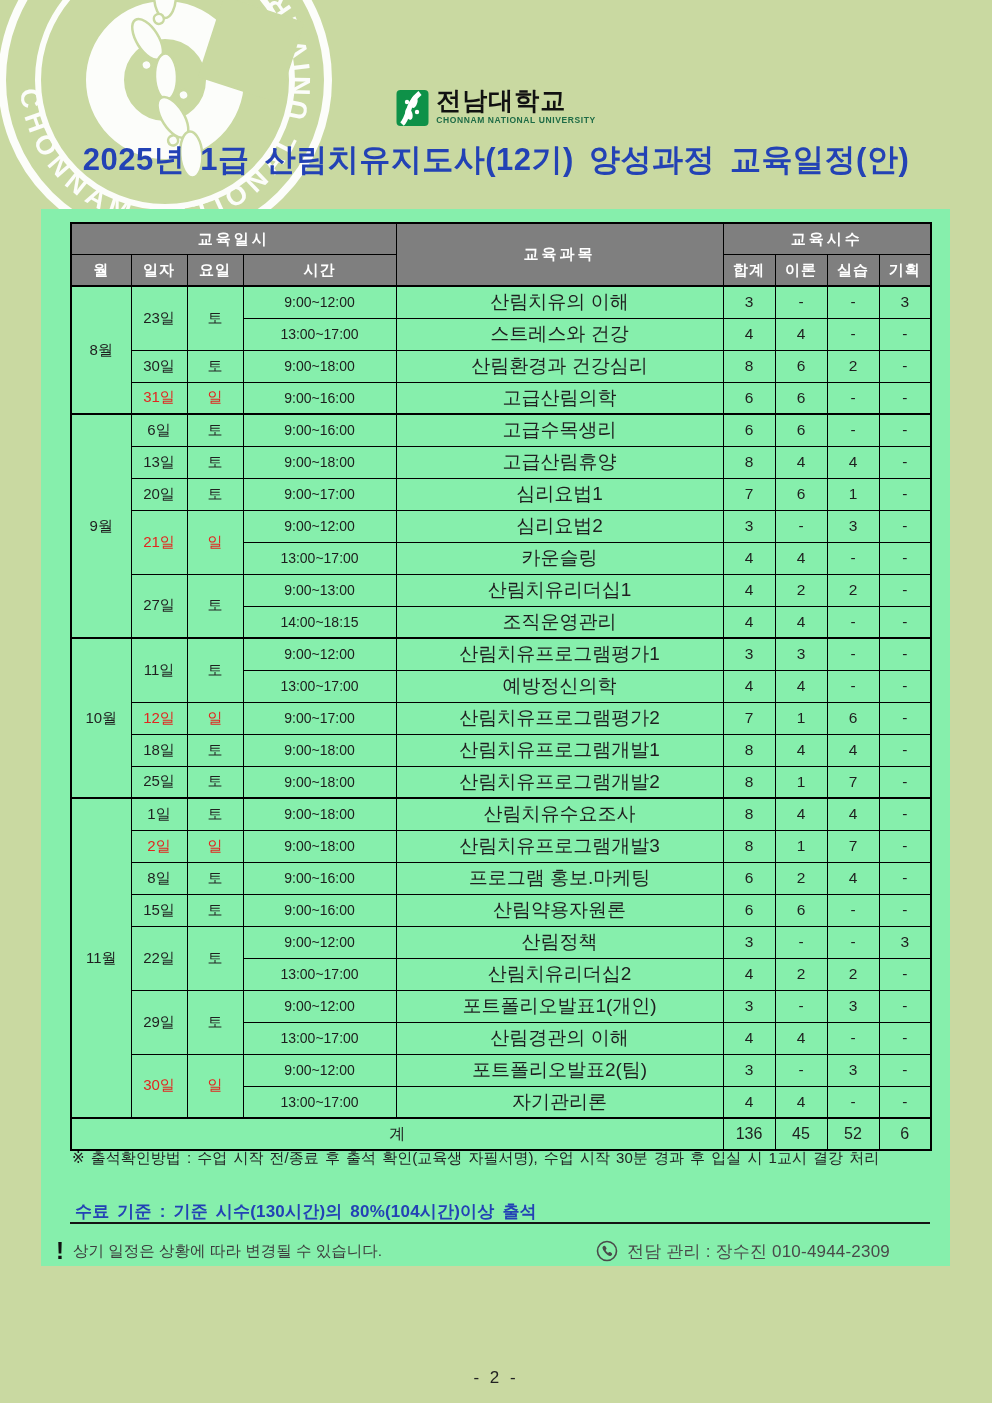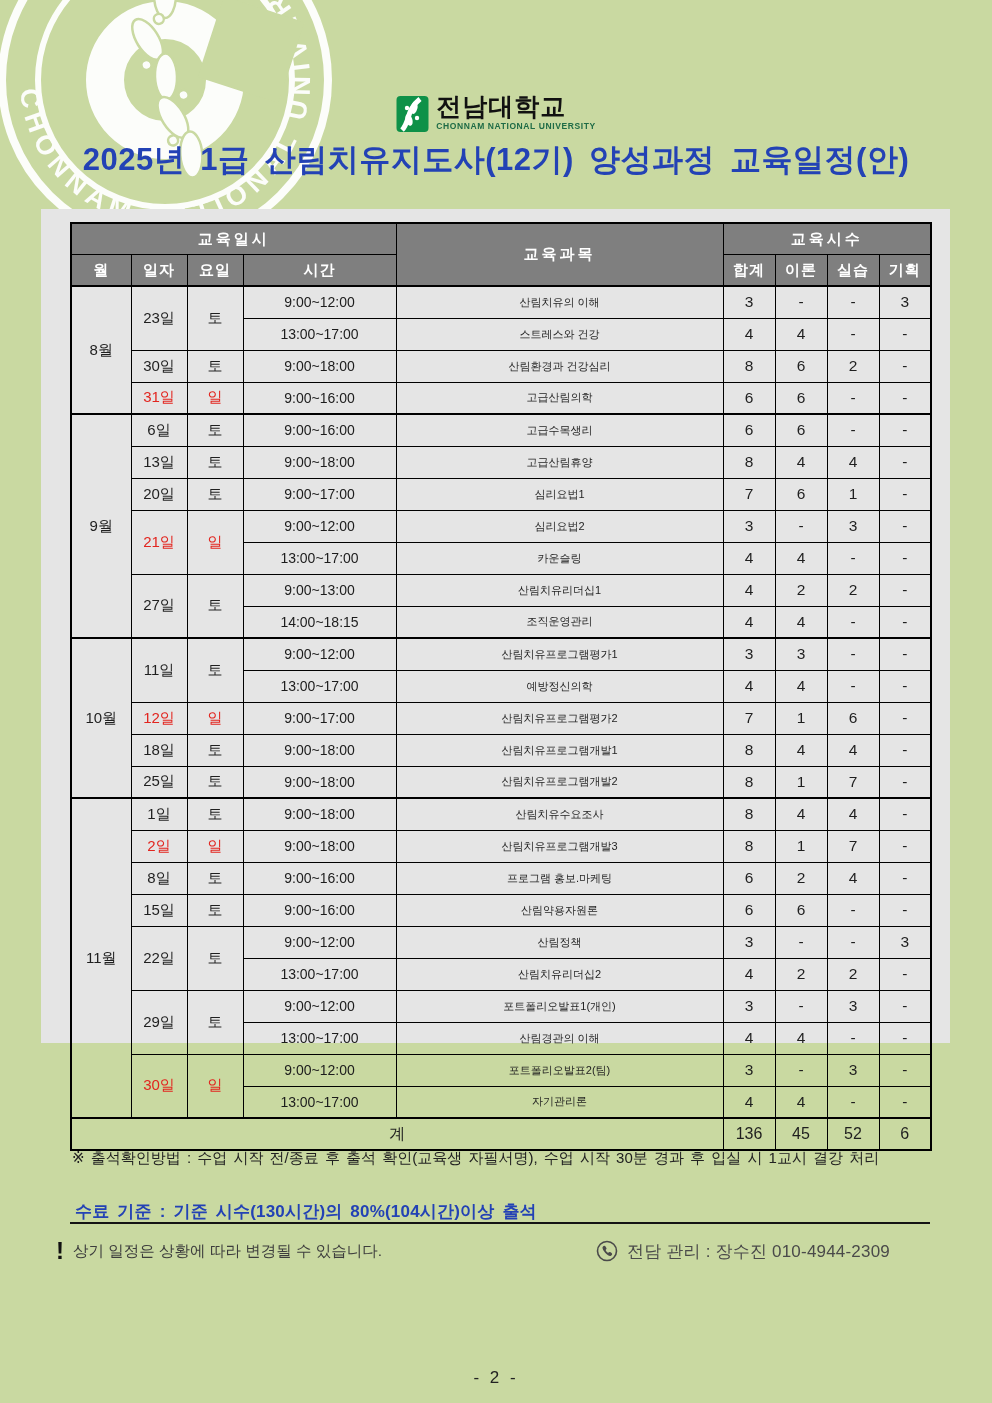--- a/index.html
+++ b/index.html
@@ -7,44 +7,44 @@
     position:relative;
     width:992px;height:1403px;
     background:var(--background,#c9d9a1);
     font-family:"Liberation Sans","DejaVu Sans",sans-serif;
     color:#1f1f1f;
     overflow:hidden;
   }
   
   .seal{position:absolute;left:-45px;top:-130px;width:420px;height:420px;opacity:.95;pointer-events:none;}
   
-  .logo-block{position:absolute;top:94px;left:0;width:100%;display:flex;justify-content:center;align-items:flex-start;gap:7px;z-index:3;}
+  .logo-block{position:absolute;top:88px;left:0;width:100%;display:flex;justify-content:center;align-items:flex-start;gap:7px;z-index:3;}
   .logo-text{display:flex;flex-direction:column;line-height:1;}
   .logo-ko{font-size:25px;font-weight:bold;color:#111;letter-spacing:1px;}
   .logo-en{font-size:8.5px;font-weight:bold;color:#1e6b46;letter-spacing:.6px;margin-top:3px;}
   
   .doc-title{
     position:absolute;top:139px;left:0;width:100%;
     text-align:center;font-size:31px;font-weight:800;
     color:var(--title_blue,#2342b5);letter-spacing:.5px;word-spacing:6px;z-index:3;
   }
   
-  .panel{position:absolute;left:41px;top:209px;width:909px;height:834px;background:#e5e5e5;z-index:2;}
+  .panel{position:absolute;left:41px;top:209px;width:909px;height:1057px;background:#86efac;z-index:2;}
   
   .sched{position:absolute;left:29px;top:13px;width:860px;border-collapse:collapse;table-layout:fixed;border:2px solid #000;}
   .sched th,.sched td{border:1px solid #000;padding:0 2px;text-align:center;vertical-align:middle;overflow:hidden;white-space:nowrap;}
   .sched thead th{background:var(--header_bg,#7f7f7f);color:#fff;font-size:15px;font-weight:600;height:30px;}
   .sched thead tr.grp th{letter-spacing:3px;}
   .sched thead tr.sub th{letter-spacing:1px;}
   .sched thead tr.sub th{border-bottom:2px solid #000;}
   .sched thead th.plan{font-weight:800;}
   .sched tbody tr{height:32px;}
   .sched tbody td{font-size:15px;}
   .sched td.time{font-size:14px;color:#1c1c1c;}
-  .sched td.subject{font-size:11px;}
+  .sched td.subject{font-size:19px;}
   .sched td.num{font-size:15.5px;}
   .sched td.sunday{color:var(--sunday_red,#e2251f);}
   .sched tr.month-first td{border-top:2px solid #000;}
   .sched tr.total-row{height:32px;}
   .sched tr.total-row td{border-top:2px solid #000;font-size:16px;}
   
   .completion{position:absolute;left:34px;top:955px;font-size:17px;font-weight:800;color:var(--title_blue,#2342b5);letter-spacing:.2px;word-spacing:3px;margin-top:36px;}
   .attendance{position:absolute;left:31px;top:940px;font-size:15px;color:#222;word-spacing:2px;}
   .divider{position:absolute;left:29px;top:1013px;width:860px;height:2px;background:#141414;}
   .note-row{position:absolute;left:15px;top:1026px;width:870px;height:32px;display:flex;justify-content:space-between;align-items:center;}

